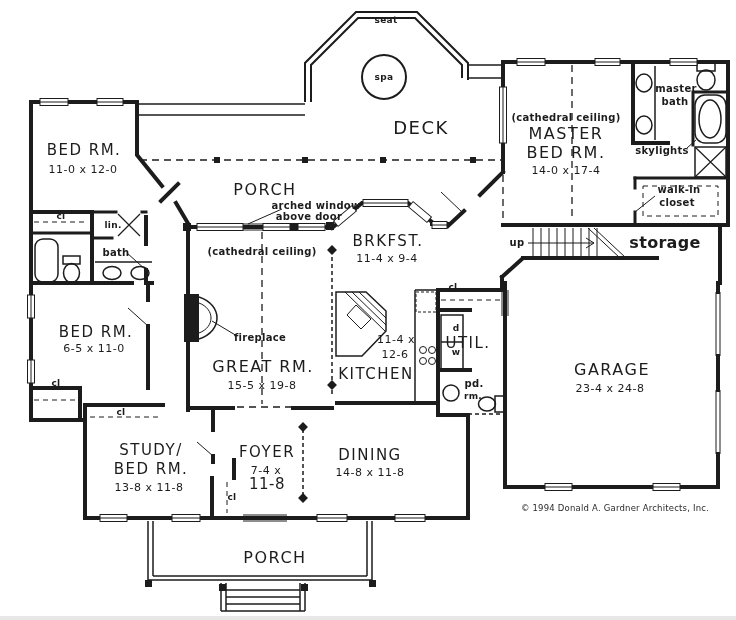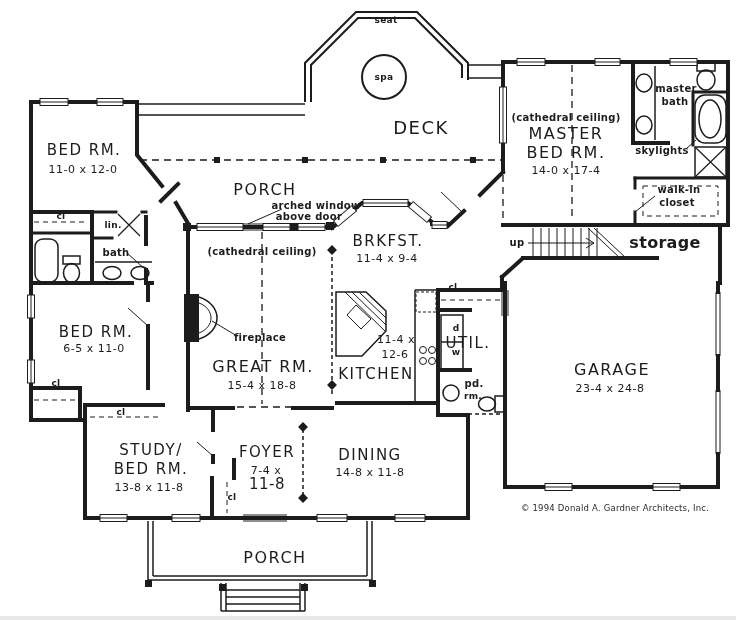--- a/index.html
+++ b/index.html
@@ -243,21 +243,21 @@
 <div class="lbl sm" style="left:116px;top:253px;font-size:10px">bath</div>
 
 <div class="lbl rm" style="left:96px;top:332px;font-size:15px">BED RM.</div>
 <div class="lbl dim" style="left:94px;top:348px;font-size:11px">6-5 x 11-0</div>
 <div class="lbl sm" style="left:56px;top:383px;font-size:9px">cl</div>
 <div class="lbl sm" style="left:121px;top:412px;font-size:9px">cl</div>
 
 <div class="lbl sm" style="left:260px;top:338px;font-size:10px">fireplace</div>
 <div class="lbl sm" style="left:262px;top:252px;font-size:10px">(cathedral ceiling)</div>
 <div class="lbl rm" style="left:263px;top:367px;font-size:16px">GREAT RM.</div>
-<div class="lbl dim" style="left:262px;top:385px;font-size:11px">15-4 x 18-8</div>
+<div class="lbl dim" style="left:262px;top:385px;font-size:11px">15-5 x 19-8</div>
 
 <div class="lbl rm" style="left:151px;top:450px;font-size:15px">STUDY/</div>
 <div class="lbl rm" style="left:151px;top:469px;font-size:15px">BED RM.</div>
 <div class="lbl dim" style="left:149px;top:487px;font-size:11px">13-8 x 11-8</div>
 
 <div class="lbl rm" style="left:267px;top:452px;font-size:15px">FOYER</div>
 <div class="lbl dim" style="left:266px;top:470px;font-size:11px">7-4 x</div>
 <div class="lbl dim" style="left:267px;top:484px;font-size:15px">11-8</div>
 <div class="lbl sm" style="left:232px;top:497px;font-size:9px">cl</div>
 

